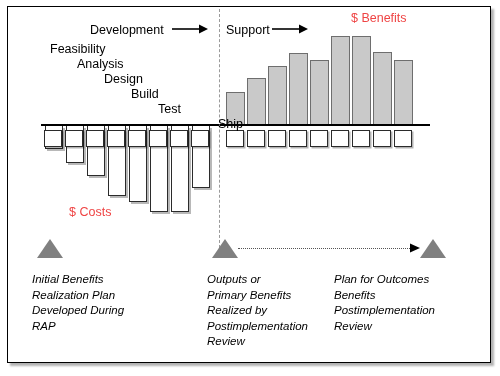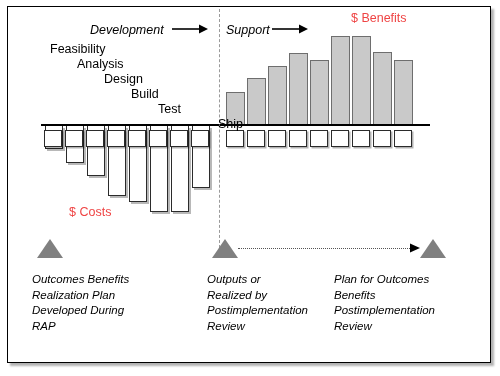--- a/index.html
+++ b/index.html
@@ -39,21 +39,20 @@
   .phase-label {
     position: absolute;
     font-size: 12.5px;
     color: #000;
     white-space: nowrap;
     line-height: 1;
   }
   .era-label {
     position: absolute;
     font-size: 12.5px;
-    font-style: italic;
     color: #000;
     white-space: nowrap;
     line-height: 1;
   }
   .money-label {
     position: absolute;
     font-size: 12.5px;
     font-weight: normal;
     color: #ef4444;
     white-space: nowrap;
@@ -174,27 +173,28 @@
       <div class="money-label" style="left: 351px; top: 12px;">$ Benefits</div>
       <div class="money-label" style="left: 62px; top: 206px; margin-left: 7px;">$ Costs</div>
       <div class="tri" style="left: 37px; top: 239px;"></div>
       <div class="tri" style="left: 212px; top: 239px;"></div>
       <div class="tri" style="left: 420px; top: 239px;"></div>
       <div class="dotted-line" style="left: 238px; top: 248px; width: 172px;"></div>
       <svg class="arrow-svg" width="10" height="12" style="left: 410px; top: 243px;">
         <polygon points="0,0.5 10,5 0,9.5" fill="#000"></polygon>
       </svg>
       <div class="note" style="left: 32px; top: 272px;">
-        <div>Outcomes Benefits</div>
+        <div>Initial Benefits</div>
         <div>Realization Plan</div>
         <div>Developed During</div>
         <div>RAP</div>
       </div>
       <div class="note" style="left: 207px; top: 272px;">
         <div>Outputs or</div>
+        <div>Primary Benefits</div>
         <div>Realized by</div>
         <div>Postimplementation</div>
         <div>Review</div>
       </div>
       <div class="note" style="left: 334px; top: 272px;">
         <div>Plan for Outcomes</div>
         <div>Benefits</div>
         <div>Postimplementation</div>
         <div>Review</div>
       </div>

